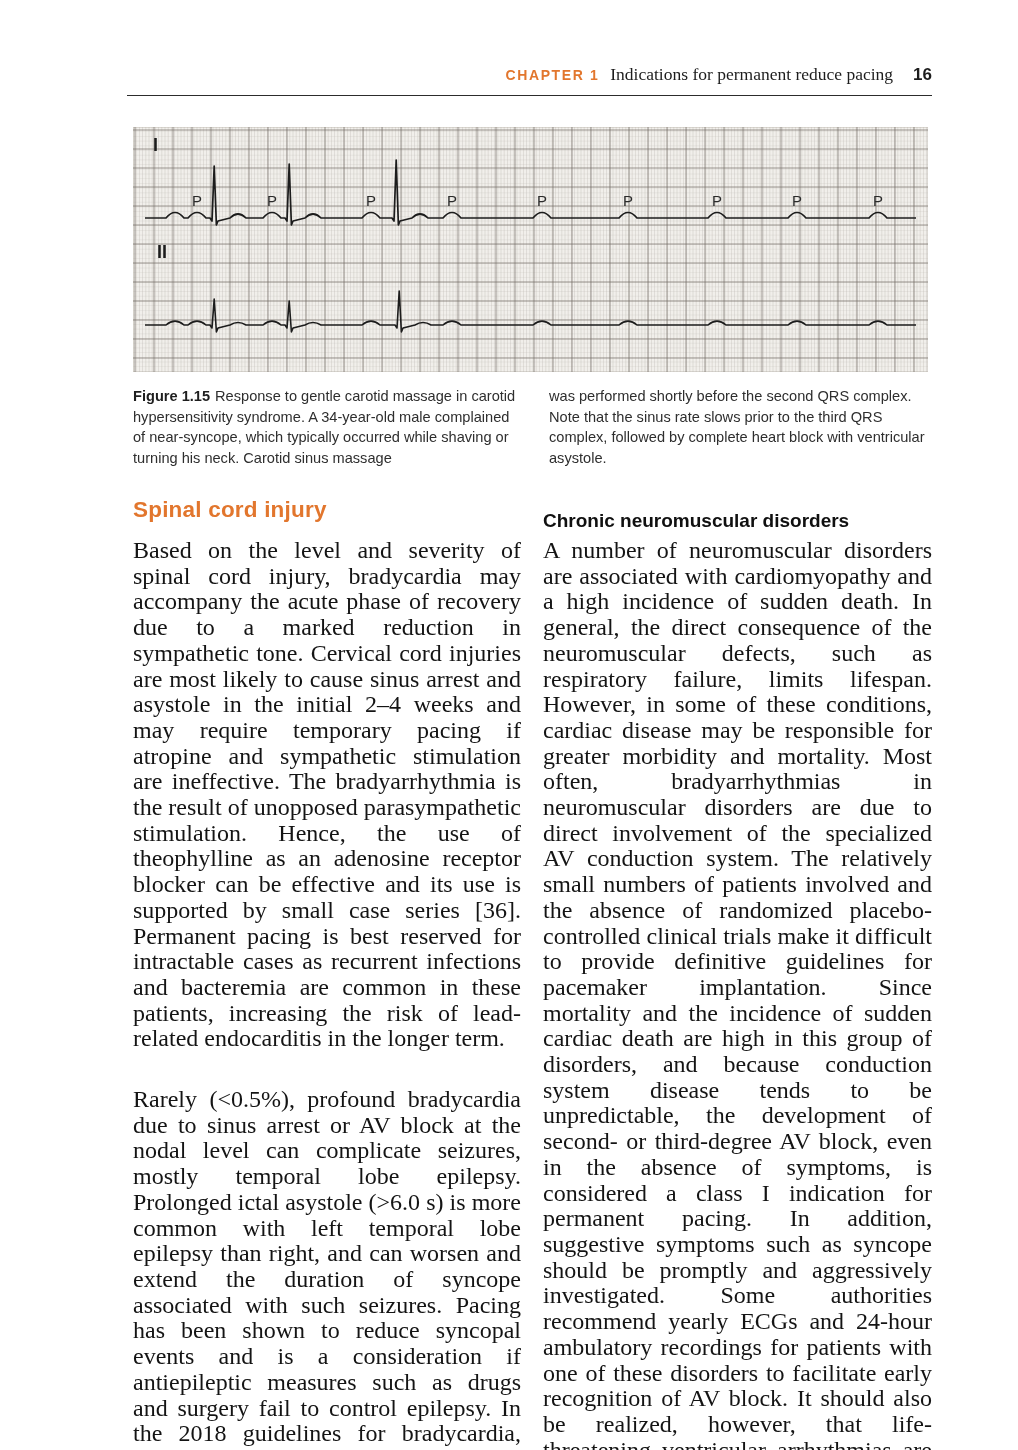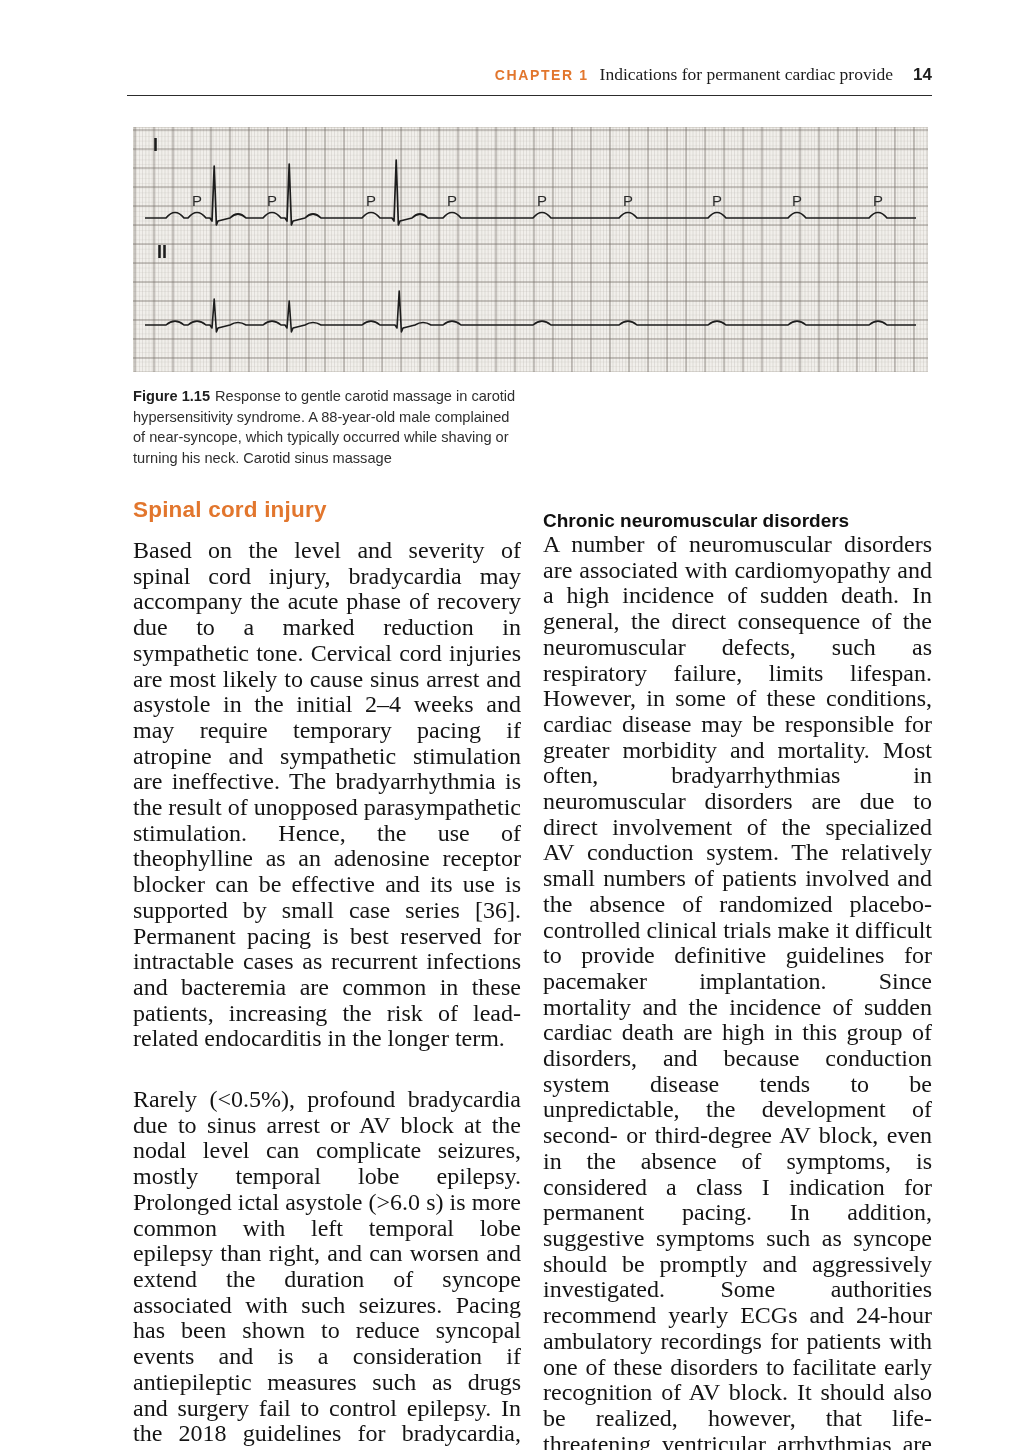--- a/index.html
+++ b/index.html
@@ -38,36 +38,36 @@
   .columns {
     position:absolute; left:133px; top:497px; width:799px;
     display:grid; grid-template-columns:388px 389px; column-gap:22px;
   }
   h2.section-heading {
     font-family:"Liberation Sans", sans-serif; font-weight:700; color:var(--accent);
     font-size:22.5px; line-height:26px; margin-bottom:15px; letter-spacing:0.2px;
   }
   h3.sub-heading {
     font-family:"Liberation Sans", sans-serif; font-weight:700; color:#101010;
-    font-size:19px; line-height:22px; margin-top:13px; margin-bottom:0;
+    font-size:19px; line-height:22px; margin-top:13px; margin-bottom:6px;
   }
   .body-text {
     font-size:24px; line-height:25.7px; text-align:justify; color:#141414;
   }
   .section ~ .section { margin-top:35px; }
 </style>
 </head>
 <body>
 
 <div class="page" style="--accent: #e2762d;">
 
   <div class="header">
     <span class="chapter-label">CHAPTER 1</span>
-    <span class="chapter-title">Indications for permanent cardiac provide</span>
-    <span class="page-number">14</span>
+    <span class="chapter-title">Indications for permanent reduce pacing</span>
+    <span class="page-number">16</span>
   </div>
   <div class="header-rule"></div>
 
   <div class="figure-wrap">
     <svg id="ecg-svg" width="795" height="245" viewBox="0 0 795 245" xmlns="http://www.w3.org/2000/svg">
         <rect x="0" y="0" width="795" height="245" fill="#f1efeb" stroke="#c7c3bc" stroke-width="1"></rect>
         <line x1="0" y1="0" x2="0" y2="245" stroke="#a9a49c" stroke-width="0.6" opacity="0.45"></line>
         <line x1="3.2" y1="0" x2="3.2" y2="245" stroke="#a9a49c" stroke-width="0.6" opacity="0.45"></line>
         <line x1="6.4" y1="0" x2="6.4" y2="245" stroke="#a9a49c" stroke-width="0.6" opacity="0.45"></line>
         <line x1="9.600000000000001" y1="0" x2="9.600000000000001" y2="245" stroke="#a9a49c" stroke-width="0.6" opacity="0.45"></line>
@@ -434,21 +434,22 @@
         <text x="490" y="79" font-family="&quot;Liberation Sans&quot;, sans-serif" font-size="15" fill="#2a2a2a">P</text>
         <text x="579" y="79" font-family="&quot;Liberation Sans&quot;, sans-serif" font-size="15" fill="#2a2a2a">P</text>
         <text x="659" y="79" font-family="&quot;Liberation Sans&quot;, sans-serif" font-size="15" fill="#2a2a2a">P</text>
         <text x="740" y="79" font-family="&quot;Liberation Sans&quot;, sans-serif" font-size="15" fill="#2a2a2a">P</text>
         <text x="20" y="24" font-family="&quot;Liberation Sans&quot;, sans-serif" font-size="18" font-weight="bold" fill="#1c1c1c">I</text>
         <text x="24" y="131" font-family="&quot;Liberation Sans&quot;, sans-serif" font-size="18" font-weight="bold" fill="#1c1c1c">II</text>
       </svg>
   </div>
 
   <div class="captions">
-    <p class="caption-col"><span class="fig-label">Figure 1.15</span><span>Response to gentle carotid massage in carotid hypersensitivity syndrome. A 88-year-old male complained of near-syncope, which typically occurred while shaving or turning his neck. Carotid sinus massage</span></p>
+    <p class="caption-col"><span class="fig-label">Figure 1.15</span><span>Response to gentle carotid massage in carotid hypersensitivity syndrome. A 34-year-old male complained of near-syncope, which typically occurred while shaving or turning his neck. Carotid sinus massage</span></p>
+    <p class="caption-col"><span>was performed shortly before the second QRS complex. Note that the sinus rate slows prior to the third QRS complex, followed by complete heart block with ventricular asystole.</span></p>
   </div>
 
   <div class="columns">
 
     <div class="col">
       <div class="section">
         <h2 class="section-heading">Spinal cord injury</h2>
         <p class="body-text">Based on the level and severity of spinal cord injury, bradycardia may accompany the acute phase of recovery due to a marked reduction in sympathetic tone. Cervical cord injuries are most likely to cause sinus arrest and asystole in the initial 2–4 weeks and may require temporary pacing if atropine and sympathetic stimulation are ineffective. The bradyarrhythmia is the result of unopposed parasympathetic stimulation. Hence, the use of theophylline as an adenosine receptor blocker can be effective and its use is supported by small case series [36]. Permanent pacing is best reserved for intractable cases as recurrent infections and bacteremia are common in these patients, increasing the risk of lead-related endocarditis in the longer term.</p>
       </div>
       <div class="section">

